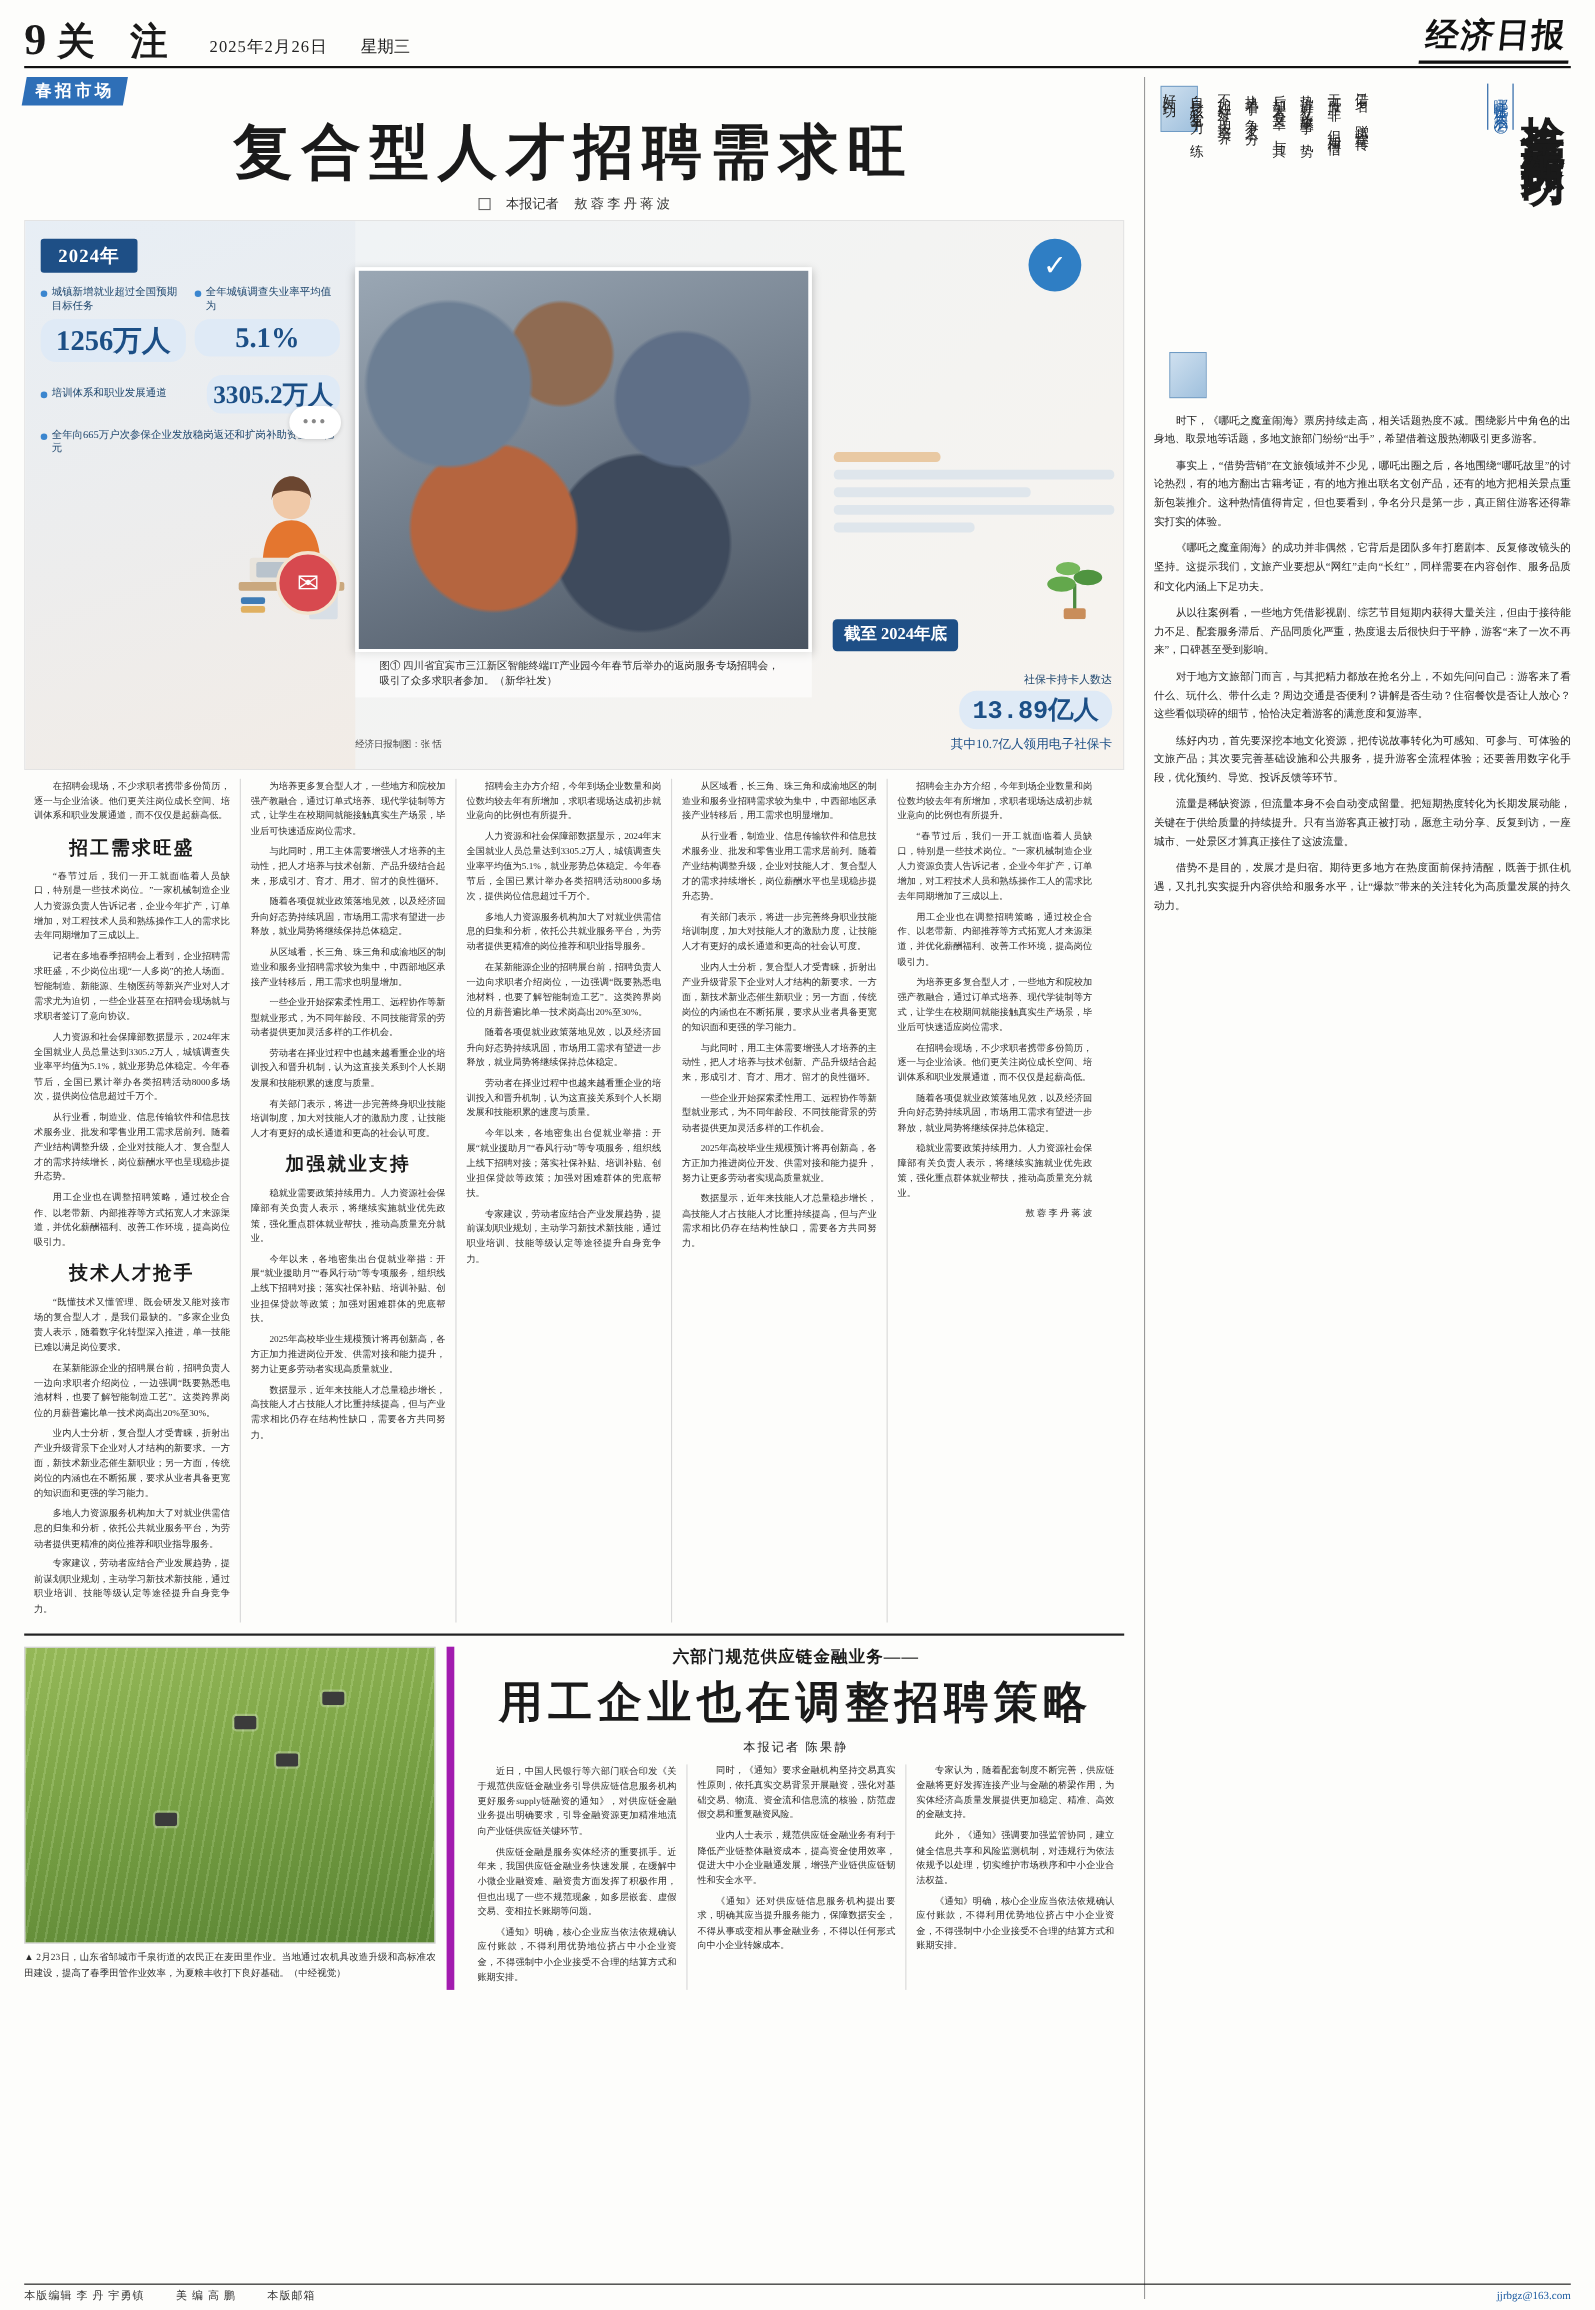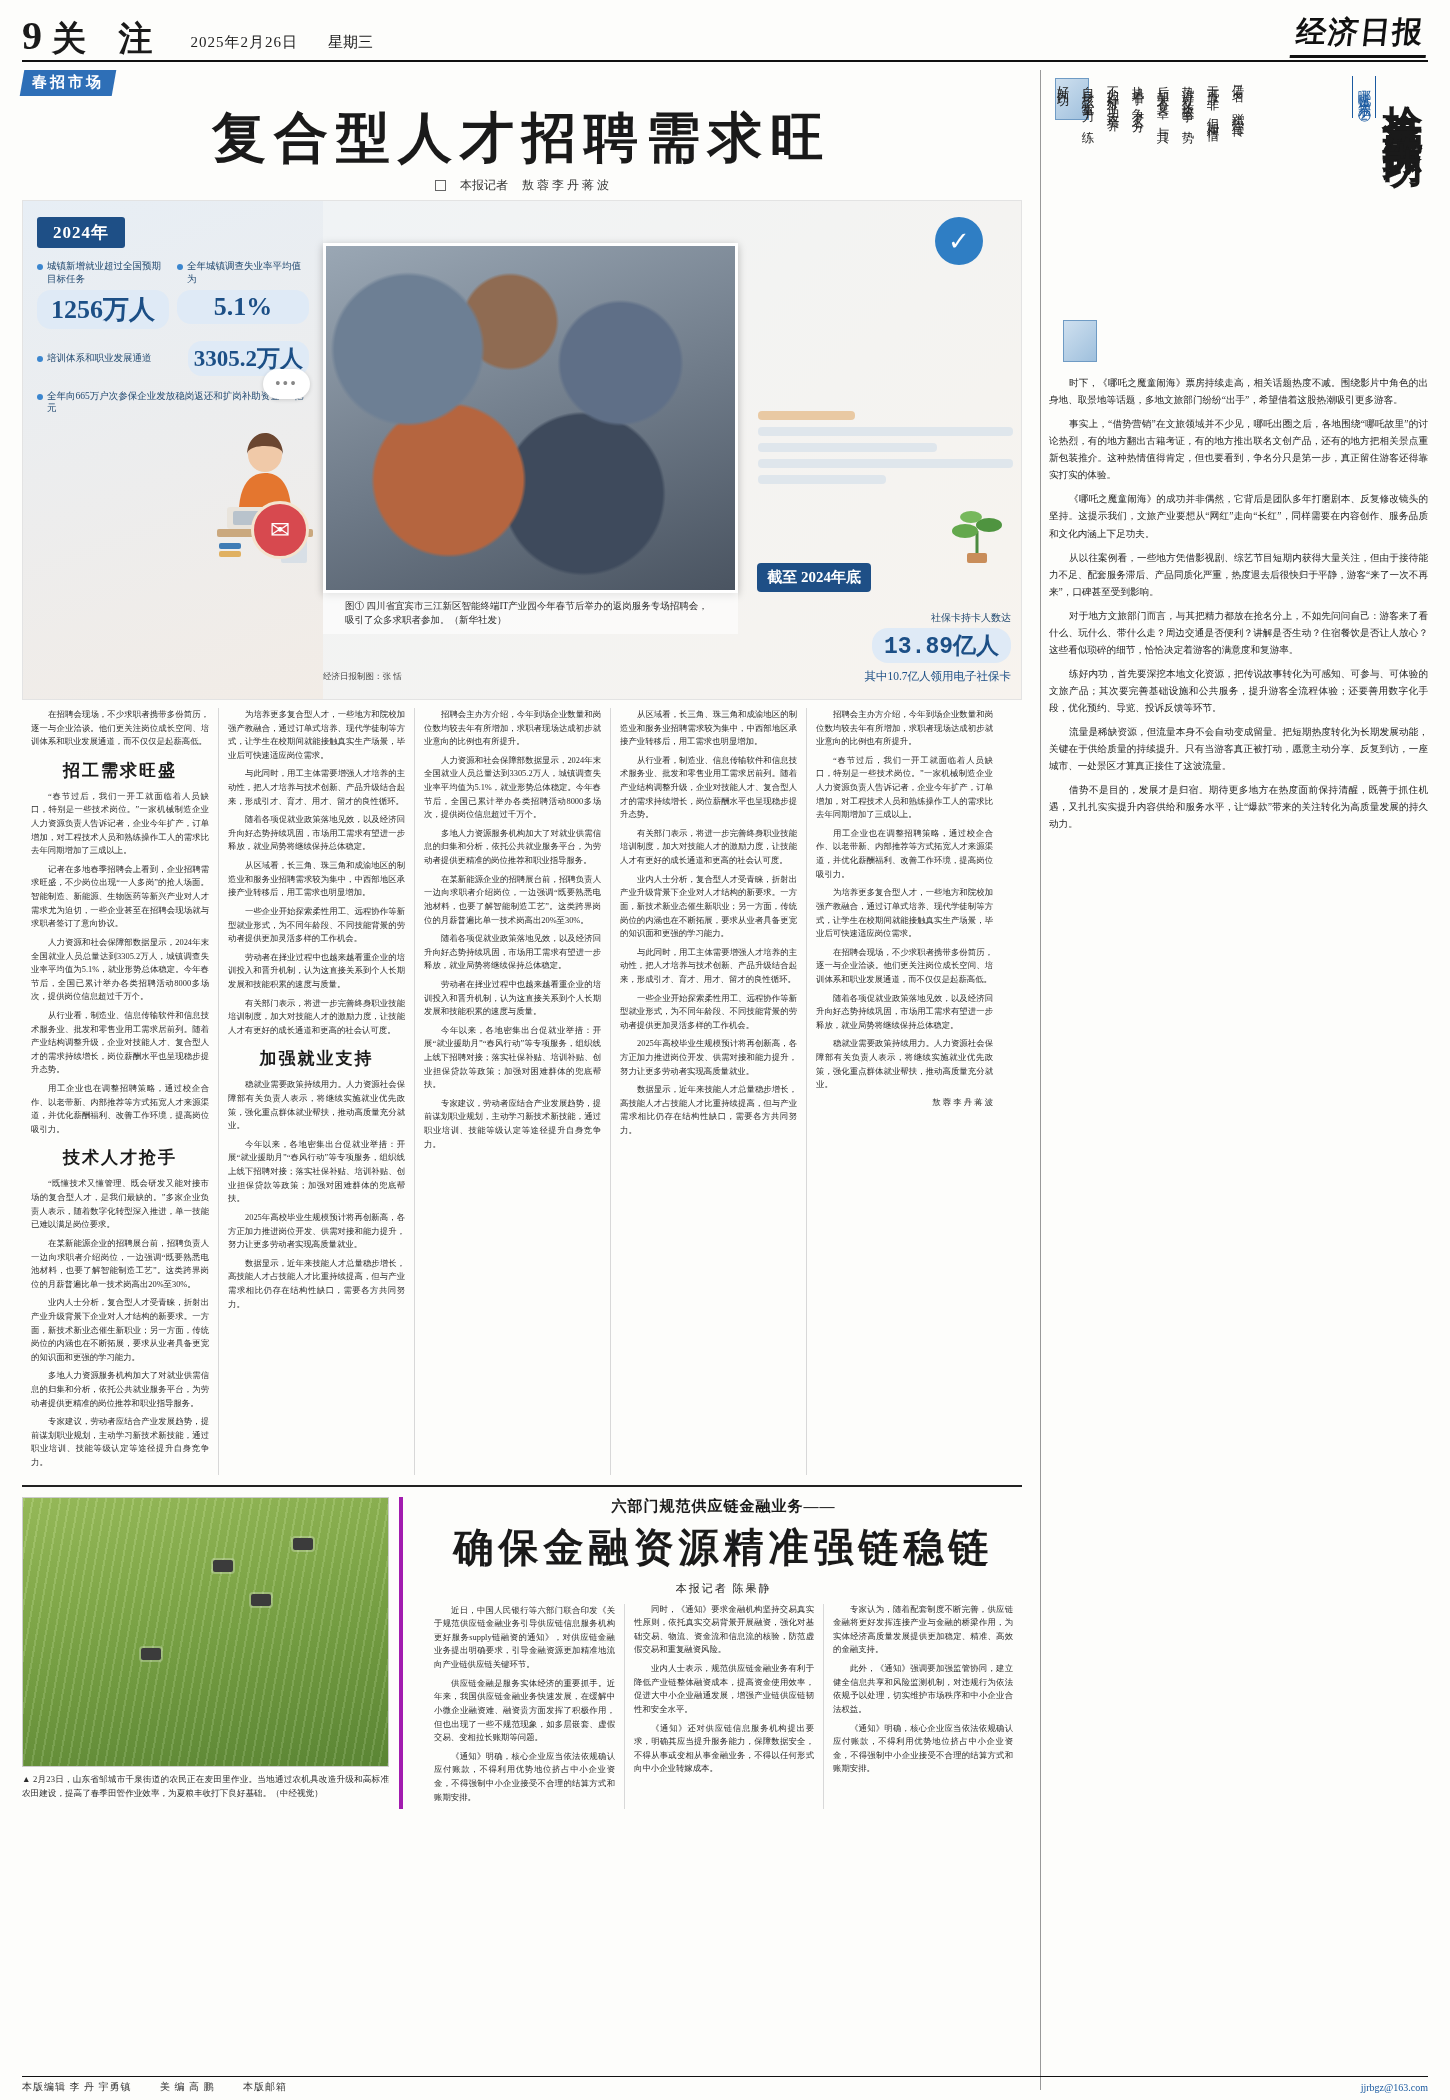--- a/index.html
+++ b/index.html
@@ -227,21 +227,21 @@
     overflow: hidden;
   }
   .tractor {
     position: absolute; width: 20px; height: 12px; background: #3b3b3b;
     border-radius: 2px; box-shadow: 0 0 0 2px rgba(255,255,255,.25);
   }
   .photo-cap {
     font-size: 8.6px; line-height: 1.62; text-align: justify;
     margin-top: 6px; color: #2b2b2b;
   }
-  .bottom-article { flex: 1; border-left: 4px solid #a21caf; padding-left: 22px; }
+  .bottom-article { flex: 1; border-left: 7px solid #a21caf; padding-left: 12px; }
   .bt-shoulder {
     font-size: 15px; font-weight: 700; letter-spacing: 1px; text-align: center;
     margin-bottom: 4px;
   }
   .bt-headline {
     text-align: center; font-size: 40px; font-weight: 700; letter-spacing: 5px;
     margin: 2px 0 6px 0;
   }
   .bt-byline { text-align: center; font-size: 11px; letter-spacing: 2px; margin-bottom: 8px; }
   .bt-cols { display: flex; }
@@ -485,21 +485,21 @@
             <div class="tractor" style="left:190px;top:62px"></div>
             <div class="tractor" style="left:228px;top:96px"></div>
             <div class="tractor" style="left:118px;top:150px"></div>
             <div class="tractor" style="left:270px;top:40px"></div>
           </div>
           <div class="photo-cap">▲ 2月23日，山东省邹城市千泉街道的农民正在麦田里作业。当地通过农机具改造升级和高标准农田建设，提高了春季田管作业效率，为夏粮丰收打下良好基础。（中经视觉）</div>
         </div>
 
         <div class="bottom-article">
           <div class="bt-shoulder">六部门规范供应链金融业务——</div>
-          <div class="bt-headline">确保金融资源精准强链稳链</div>
+          <div class="bt-headline">用工企业也在调整招聘策略</div>
           <div class="bt-byline">本报记者  陈果静</div>
           <div class="bt-cols">
             <div class="bt-col">
               <p class="ptext">近日，中国人民银行等六部门联合印发《关于规范供应链金融业务引导供应链信息服务机构更好服务supply链融资的通知》，对供应链金融业务提出明确要求，引导金融资源更加精准地流向产业链供应链关键环节。</p>
               <p class="ptext">供应链金融是服务实体经济的重要抓手。近年来，我国供应链金融业务快速发展，在缓解中小微企业融资难、融资贵方面发挥了积极作用，但也出现了一些不规范现象，如多层嵌套、虚假交易、变相拉长账期等问题。</p>
               <p class="ptext">《通知》明确，核心企业应当依法依规确认应付账款，不得利用优势地位挤占中小企业资金，不得强制中小企业接受不合理的结算方式和账期安排。</p>
             </div>
             <div class="bt-col">
               <p class="ptext">同时，《通知》要求金融机构坚持交易真实性原则，依托真实交易背景开展融资，强化对基础交易、物流、资金流和信息流的核验，防范虚假交易和重复融资风险。</p>
               <p class="ptext">业内人士表示，规范供应链金融业务有利于降低产业链整体融资成本，提高资金使用效率，促进大中小企业融通发展，增强产业链供应链韧性和安全水平。</p>

